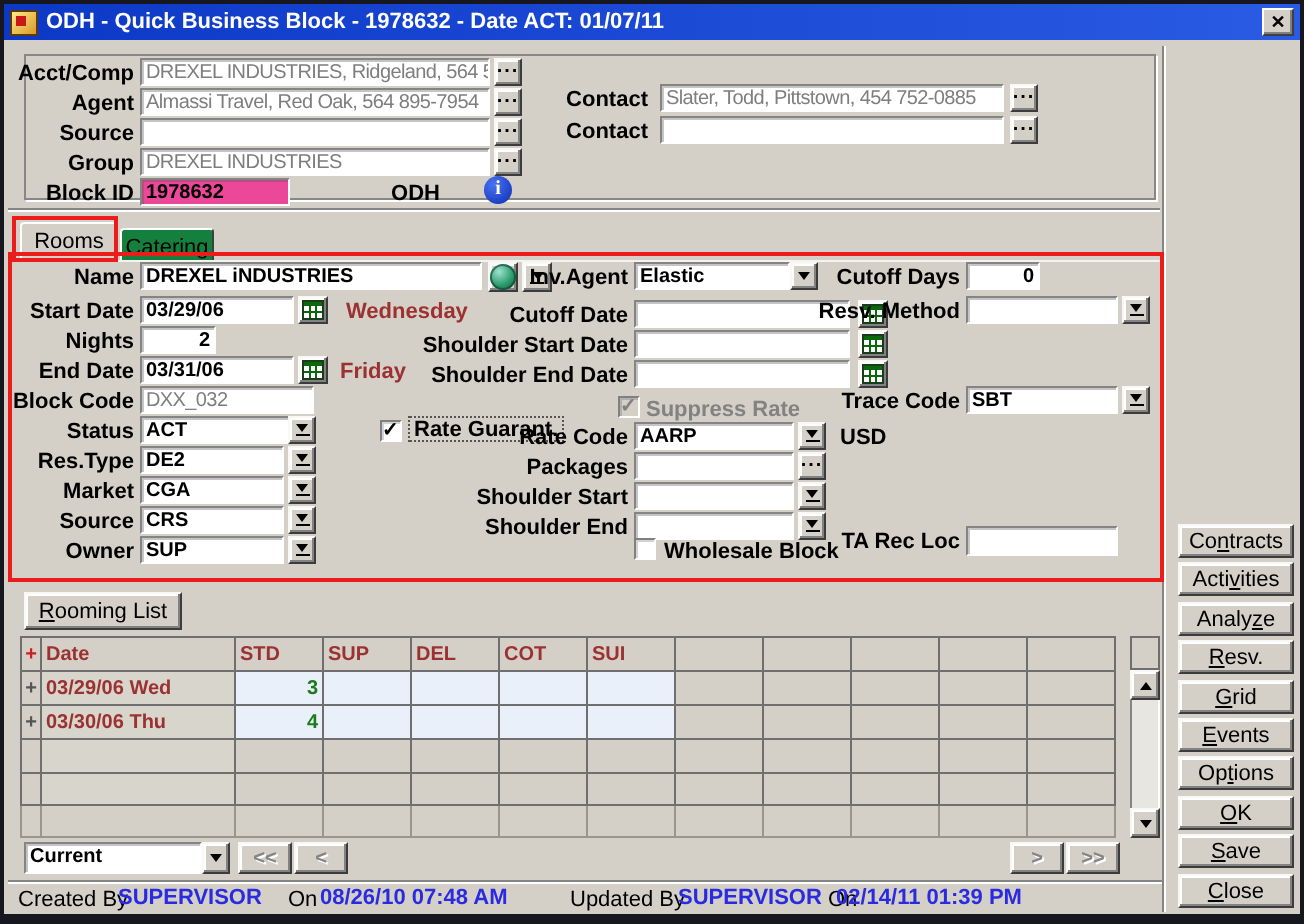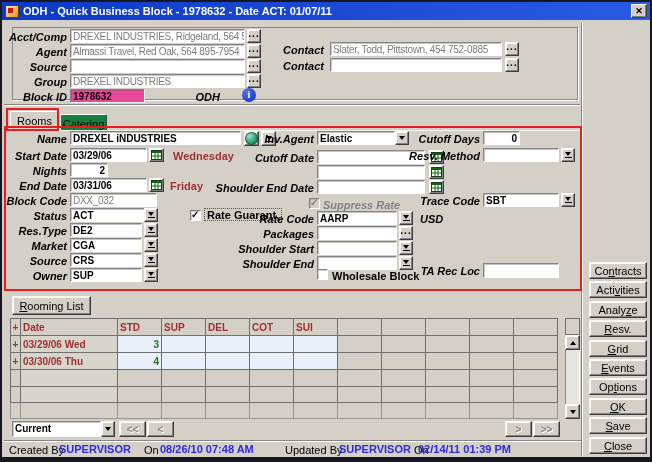--- a/index.html
+++ b/index.html
@@ -15,21 +15,21 @@
   .title-text { color:#fff; font-size:11px; font-weight:bold; white-space:nowrap; }
   .app-icon { width:14px; height:13px; background:linear-gradient(135deg,#ffe98a,#d89a28);
               border:1px solid #5a3c08; position:relative; flex:0 0 auto; }
   .app-icon::after { content:""; position:absolute; left:2px; top:2px; width:5px; height:5px; background:#c81818; }
   .close-btn { margin-left:auto; width:16px; height:14px; background:#d4d0c8;
                border:1px solid; border-color:#fff #404040 #404040 #fff;
                box-shadow:inset -1px -1px 0 #808080; font-size:9px; font-weight:bold;
                line-height:12px; text-align:center; color:#000; }
 
   .lbl { position:absolute; font-size:11px; font-weight:bold; text-align:right;
-         white-space:nowrap; color:#000; height:12px; line-height:12px;font-style:italic; }
+         white-space:nowrap; color:#000; height:12px; line-height:12px; }
   .lbl.dis { color:#828282; }
 
   .fld { position:absolute; background:#fff; border:1px solid;
          border-color:#848484 #fff #fff #848484; box-shadow:inset 1px 1px 0 rgba(90,90,90,.35);
          font-size:10px; font-weight:bold; padding:1px 2px 0 2px; line-height:11px;
          white-space:nowrap; overflow:hidden; height:14px; color:#000; }
   .fld.gray-text { color:#7e7e7e; font-weight:normal; letter-spacing:-0.3px; }
   .fld.gray-bg { background:#ec4899; }
   .fld.num { text-align:right; }
 
@@ -239,20 +239,21 @@
   <div class="btn3d" style="left:427px;top:148px;width:15px;height:14px;">
     <svg width="11" height="10">
         <rect x="0.5" y="0.5" width="10" height="9" fill="#fff" stroke="#1a3c1a"></rect>
         <rect x="1" y="1" width="9" height="2" fill="#0a6a0a"></rect>
         <line x1="4" y1="3" x2="4" y2="9" stroke="#0a6a0a"></line>
         <line x1="7" y1="3" x2="7" y2="9" stroke="#0a6a0a"></line>
         <line x1="1" y1="6" x2="10" y2="6" stroke="#0a6a0a"></line>
       </svg>
   </div>
 
+  <span class="lbl" style="left:180px;top:165px;width:132px;">Shoulder Start Date</span>
   <div class="fld" style="left:315px;top:163px;width:108px;"></div>
   <div class="btn3d" style="left:427px;top:163px;width:15px;height:14px;">
     <svg width="11" height="10">
         <rect x="0.5" y="0.5" width="10" height="9" fill="#fff" stroke="#1a3c1a"></rect>
         <rect x="1" y="1" width="9" height="2" fill="#0a6a0a"></rect>
         <line x1="4" y1="3" x2="4" y2="9" stroke="#0a6a0a"></line>
         <line x1="7" y1="3" x2="7" y2="9" stroke="#0a6a0a"></line>
         <line x1="1" y1="6" x2="10" y2="6" stroke="#0a6a0a"></line>
       </svg>
   </div>

